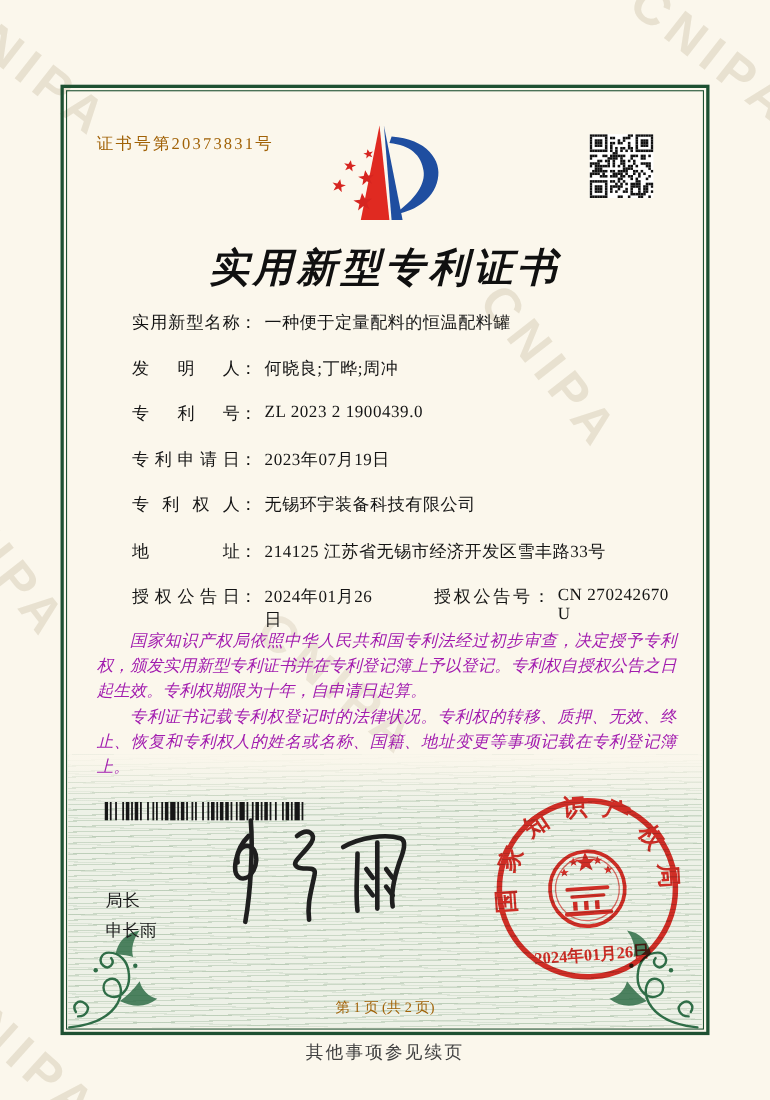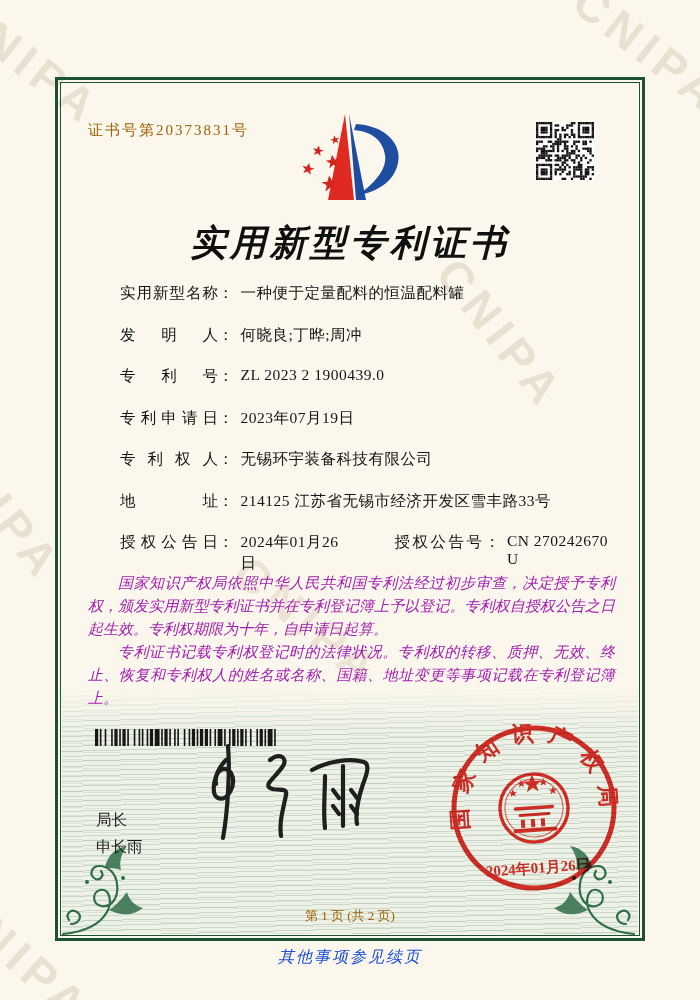--- a/index.html
+++ b/index.html
@@ -60,21 +60,21 @@
 
   .signer { position:absolute; z-index:4; left:96px; top:792px; font-family:"Liberation Sans","DejaVu Sans",sans-serif;
             font-size:15.5px; color:#1c1c1c; line-height:27px;margin-top:14px; }
   .signature { position:absolute; z-index:4; left:196px; top:740px; }
   .signature path { stroke:#1f1f1f; stroke-width:4.2; fill:none; stroke-linecap:round; stroke-linejoin:round; }
 
   .seal { position:absolute; z-index:5; left:448px; top:722px; opacity:0.94; mix-blend-mode:multiply; }
 
   .page-info { position:absolute; z-index:4; left:0; right:0; top:907px; text-align:center; font-size:13px; color:#a16207; }
   .footer-note { position:absolute; z-index:4; left:0; right:0; top:947px; text-align:center;
-                 font-size:16px; font-style:italic; letter-spacing:2px; color:#1d4ed8; }
+                 font-size:16px; letter-spacing:2px; color:#404040; }
 </style>
 </head>
 <body>
 
 <div class="page">
 
   <div class="wm wm1">CNIPA</div>
   <div class="wm wm2">CNIPA</div>
   <div class="wm wm3">CNIPA</div>
   <div class="wm wm4">CNIPA</div>

